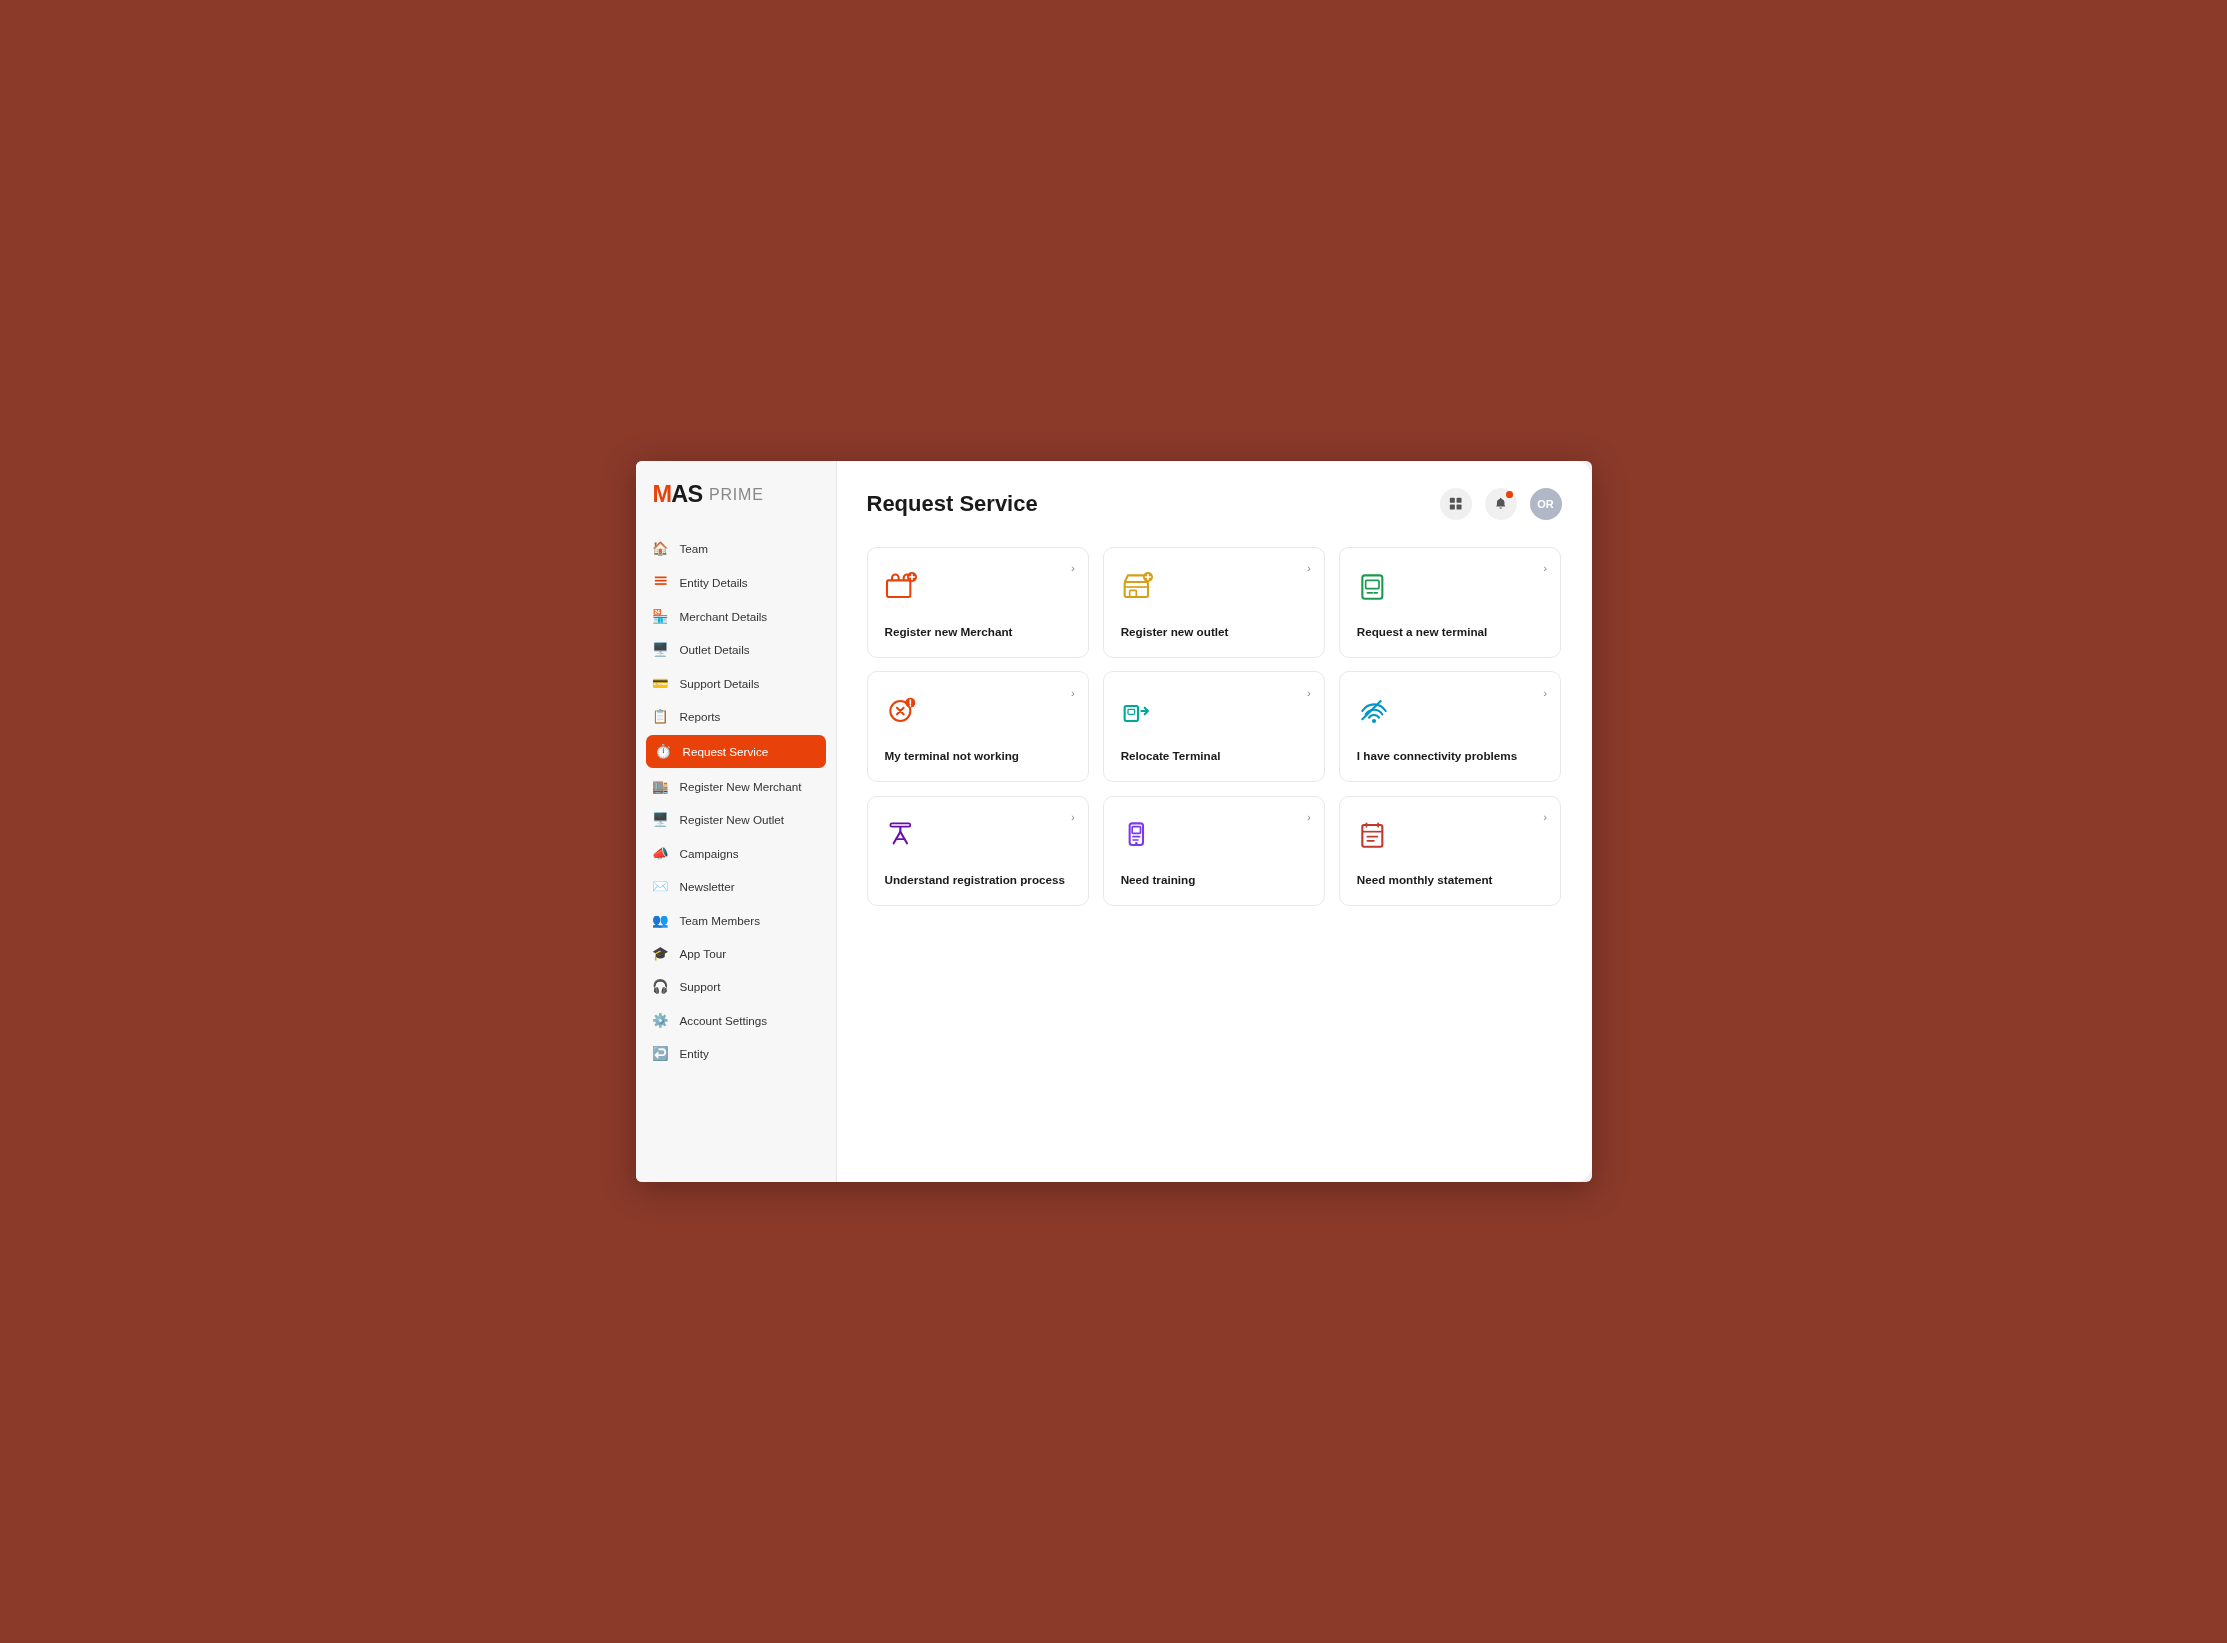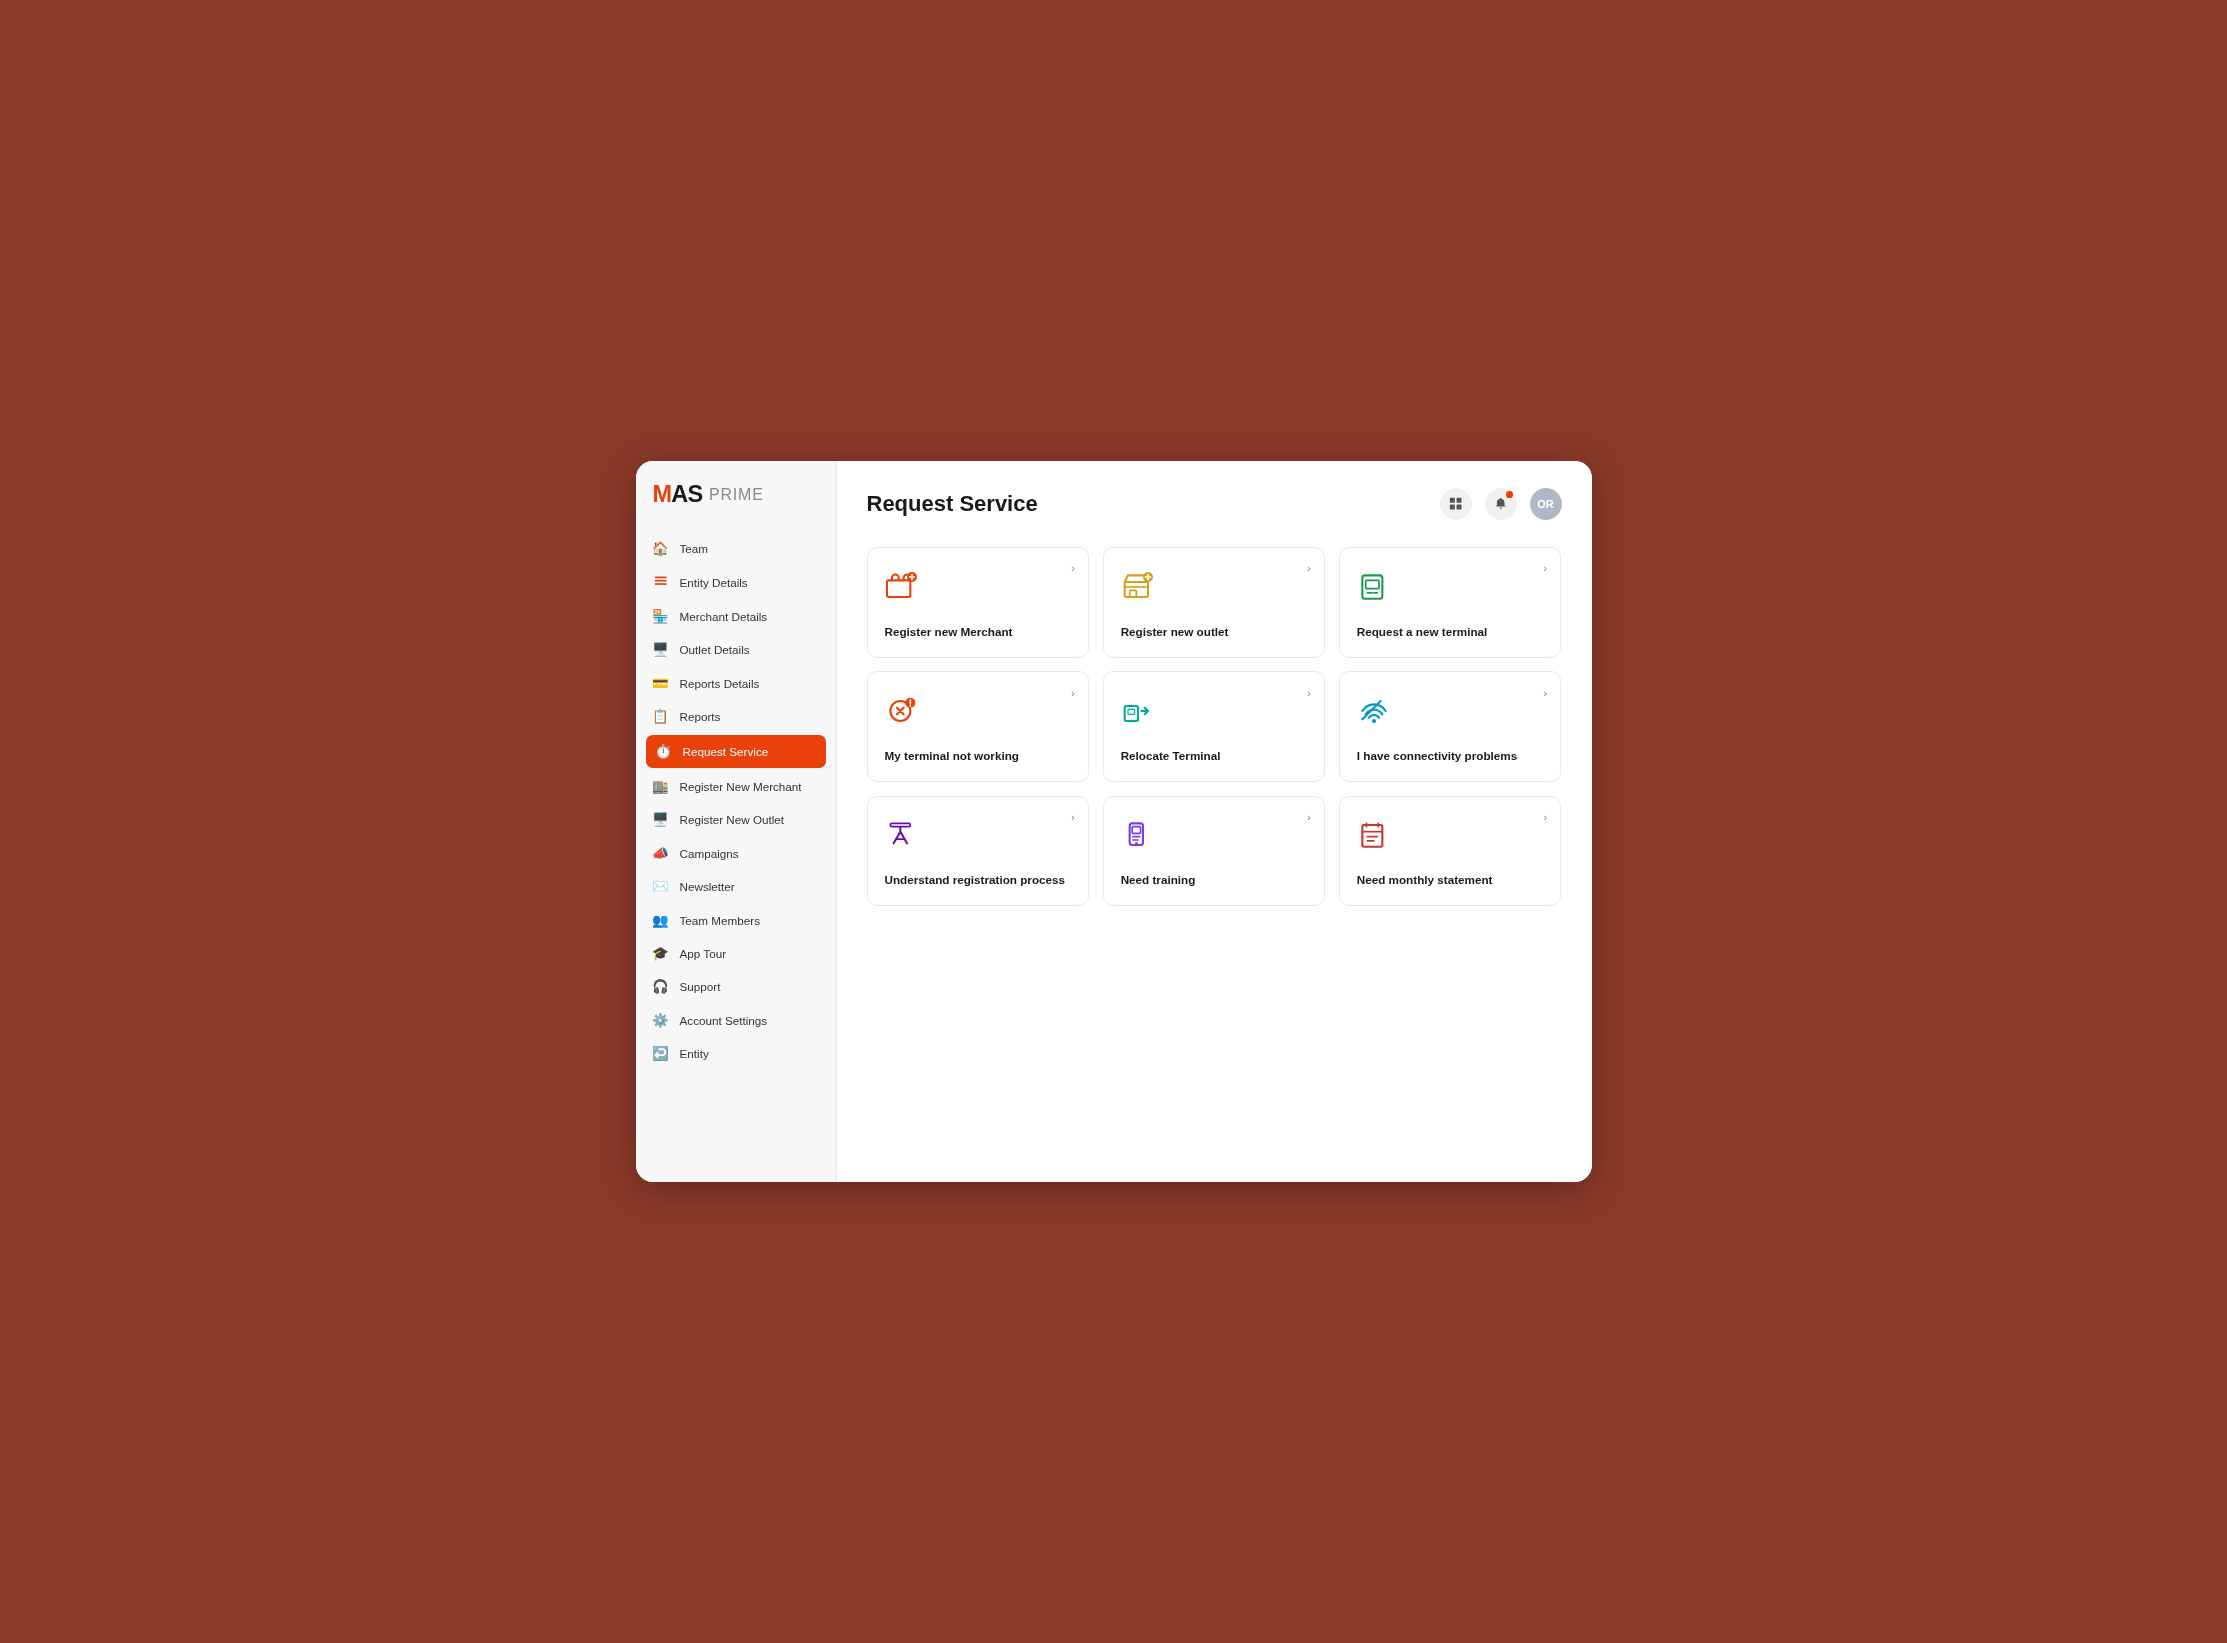--- a/index.html
+++ b/index.html
@@ -7,21 +7,21 @@
       background: #8B3A2A;
       font-family: -apple-system, BlinkMacSystemFont, 'Segoe UI', sans-serif;
       display: flex;
       align-items: center;
       justify-content: center;
       min-height: 100vh;
       padding: 20px;
     }
     .app-container {
       background: #f0f0f0;
-      border-radius: 17px;
+      border-radius: 6px;
       width: 100%;
       max-width: 956px;
       display: flex;
       overflow: hidden;
       box-shadow: 0 6.7px 34px rgba(0,0,0,0.3);
       min-height: 721px;
     }
     
     .sidebar {
       width: 201px;
@@ -220,21 +220,21 @@
         <span>Merchant Details</span>
       </div>
 
       <div class="nav-item">
         <span class="nav-icon" style="color:#1a9a50">🖥️</span>
         <span>Outlet Details</span>
       </div>
 
       <div class="nav-item">
         <span class="nav-icon" style="color:#7c3aed">💳</span>
-        <span>Reports Details</span>
+        <span>Support Details</span>
       </div>
 
       <div class="nav-item">
         <span class="nav-icon" style="color:#d4a017">📋</span>
         <span>Reports</span>
       </div>
 
       <div class="nav-item active">
         <span class="nav-icon">⏱️</span>
         <span>Request Service</span>

